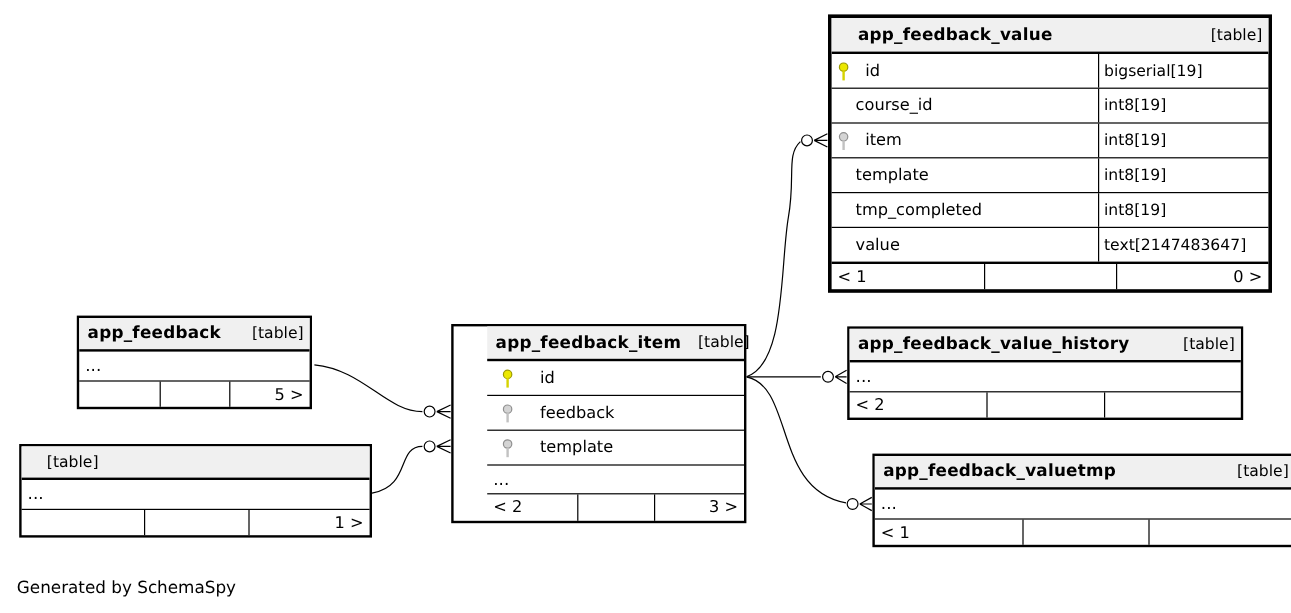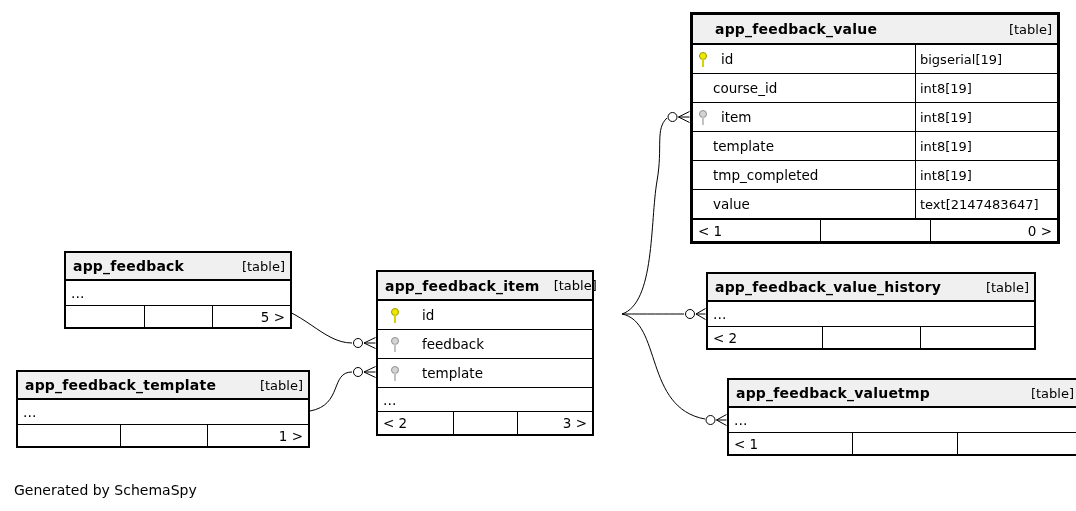--- a/index.html
+++ b/index.html
@@ -40,23 +40,23 @@
   .key.pk::after{background:#d6d300;}
   .key.fk::before{background:#d4d4d4;border-color:#8f8f8f;}
   .key.fk::after{background:#c2c2c2;}
   .key-gap-v{margin-right:15px;}
   .key-gap-i{margin-right:24px;}
   
   #t-value{left:690px;top:12px;width:370px;}
   #t-value .hdr{height:28px;padding-left:22px;}
   #t-value .row{height:28px;}
   #t-value .ftr{height:21px;}
-  #t-feedback{left:64px;top:251px;width:228px;}
+  #t-feedback{left:64px;top:263px;width:196px;}
   #t-template{left:16px;top:370px;width:294px;}
-  #t-item{left:376px;top:270px;width:218px;}
+  #t-item{left:376px;top:270px;width:246px;padding-left:28px;}
   #t-item .hdr{height:27px;}
   #t-item .row{height:28px;}
   #t-item .ellip{height:23px;}
   #t-item .ftr{height:22px;}
   #t-history{left:706px;top:272px;width:330px;}
   #t-valuetmp{left:727px;top:378px;width:354px;}
   .small .hdr{height:26px;}
   .small .ellip{height:24px;border-top:none;}
   .small .ftr{height:21px;}
   #generated-note{position:absolute;left:14px;top:482px;font-size:14px;}
@@ -150,21 +150,20 @@
   <div class="ellip">...</div>
   <div class="ftr">
     <div class="f1"></div>
     <div class="f2"></div>
     <div class="f3">5 &gt;</div>
   </div>
 </div>
 
 <div id="t-template" class="tbl small">
   <div class="hdr">
-    <span class="nm">app_feedback_template</span>
     <span class="tag">[table]</span>
   </div>
   <div class="ellip">...</div>
   <div class="ftr">
     <div class="f1"></div>
     <div class="f2"></div>
     <div class="f3">1 &gt;</div>
   </div>
 </div>
 

